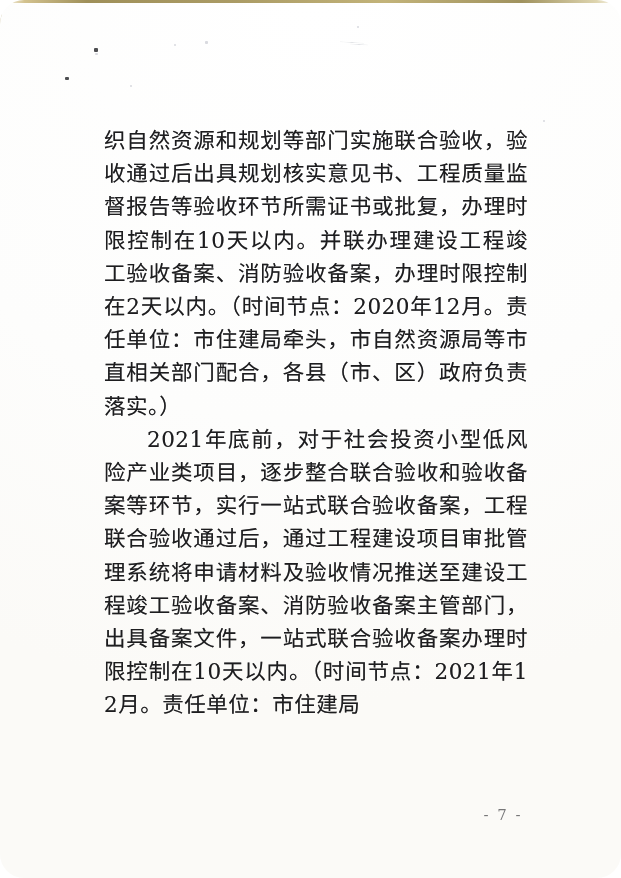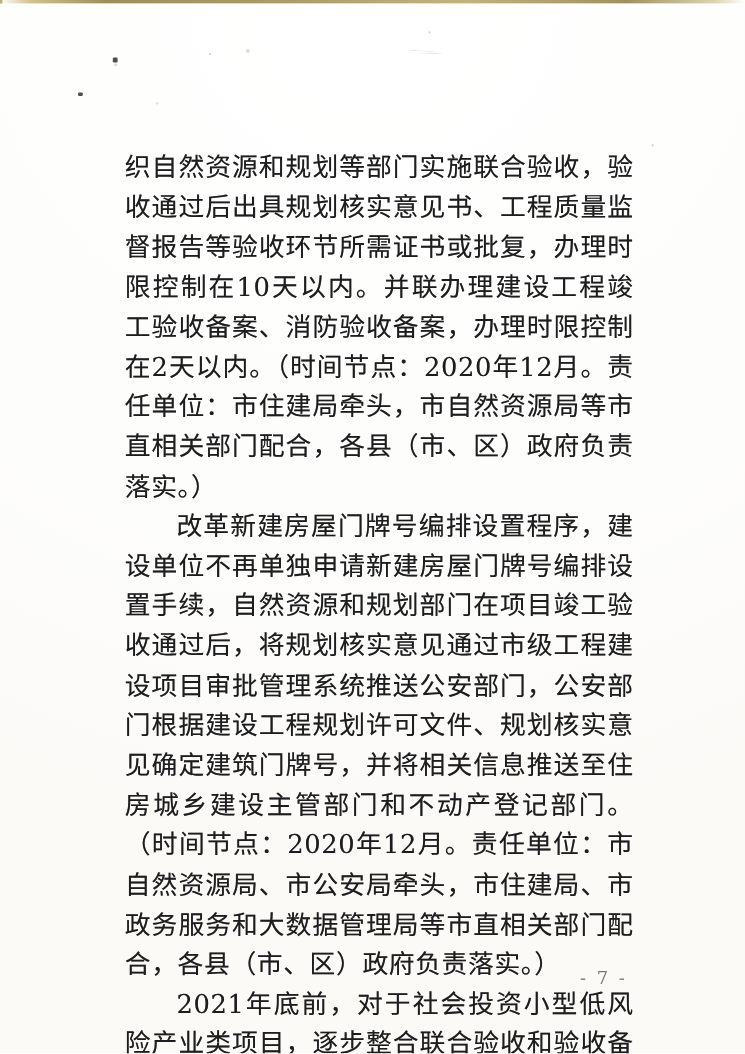--- a/index.html
+++ b/index.html
@@ -9,20 +9,21 @@
     background: #ffffff;
   }
 
   #page {
     position: relative;
     width: 621px;
     height: 878px;
     background: #fefefe;
     overflow: hidden;
     font-family: "DejaVu Serif", "Liberation Serif", serif;
+    border-radius: 24px;
   }
 
   
   .scan-edge-top {
     position: absolute;
     left: 0;
     top: 0;
     width: 621px;
     height: 3px;
     background: linear-gradient(90deg,
@@ -130,21 +131,20 @@
   <div class="speck soft" style="left:130px; top:85px;  width:2px; height:2px;"></div>
   <div class="speck soft" style="left:174px; top:44px;  width:2px; height:2px;"></div>
   <div class="speck soft" style="left:205px; top:41px;  width:3px; height:3px;"></div>
   <div class="speck soft" style="left:357px; top:26px;  width:2px; height:2px;"></div>
   <div class="speck hair" style="left:340px; top:42px;  width:24px; transform:rotate(4deg);"></div>
   <div class="speck hair" style="left:350px; top:44px;  width:18px; transform:rotate(3deg);"></div>
   <div class="speck soft" style="left:543px; top:120px; width:2px; height:2px;"></div>
 
   <div class="body-text">
     <p class="para">织自然资源和规划等部门实施联合验收，验收通过后出具规划核实意见书、工程质量监督报告等验收环节所需证书或批复，办理时限控制在10天以内。并联办理建设工程竣工验收备案、消防验收备案，办理时限控制在2天以内。（时间节点：2020年12月。责任单位：市住建局牵头，市自然资源局等市直相关部门配合，各县（市、区）政府负责落实。）</p>
-    <p class="para indent">改革新建房屋门牌号编排设置程序，建设单位不再单独申请新建房屋门牌号编排设置手续，自然资源和规划部门在项目竣工验收通过后，将规划核实意见通过市级工程建设项目审批管理系统推送公安部门，公安部门根据建设工程规划许可文件、规划核实意见确定建筑门牌号，并将相关信息推送至住房城乡建设主管部门和不动产登记部门。（时间节点：2020年12月。责任单位：市自然资源局、市公安局牵头，市住建局、市政务服务和大数据管理局等市直相关部门配合，各县（市、区）政府负责落实。）</p>
     <p class="para indent">2021年底前，对于社会投资小型低风险产业类项目，逐步整合联合验收和验收备案等环节，实行一站式联合验收备案，工程联合验收通过后，通过工程建设项目审批管理系统将申请材料及验收情况推送至建设工程竣工验收备案、消防验收备案主管部门，出具备案文件，一站式联合验收备案办理时限控制在10天以内。（时间节点：2021年12月。责任单位：市住建局</p>
   </div>
 
   <div class="page-number">
     <span class="folio">- 7 -</span>
   </div>
 
 </div>
 
 </body></html>

